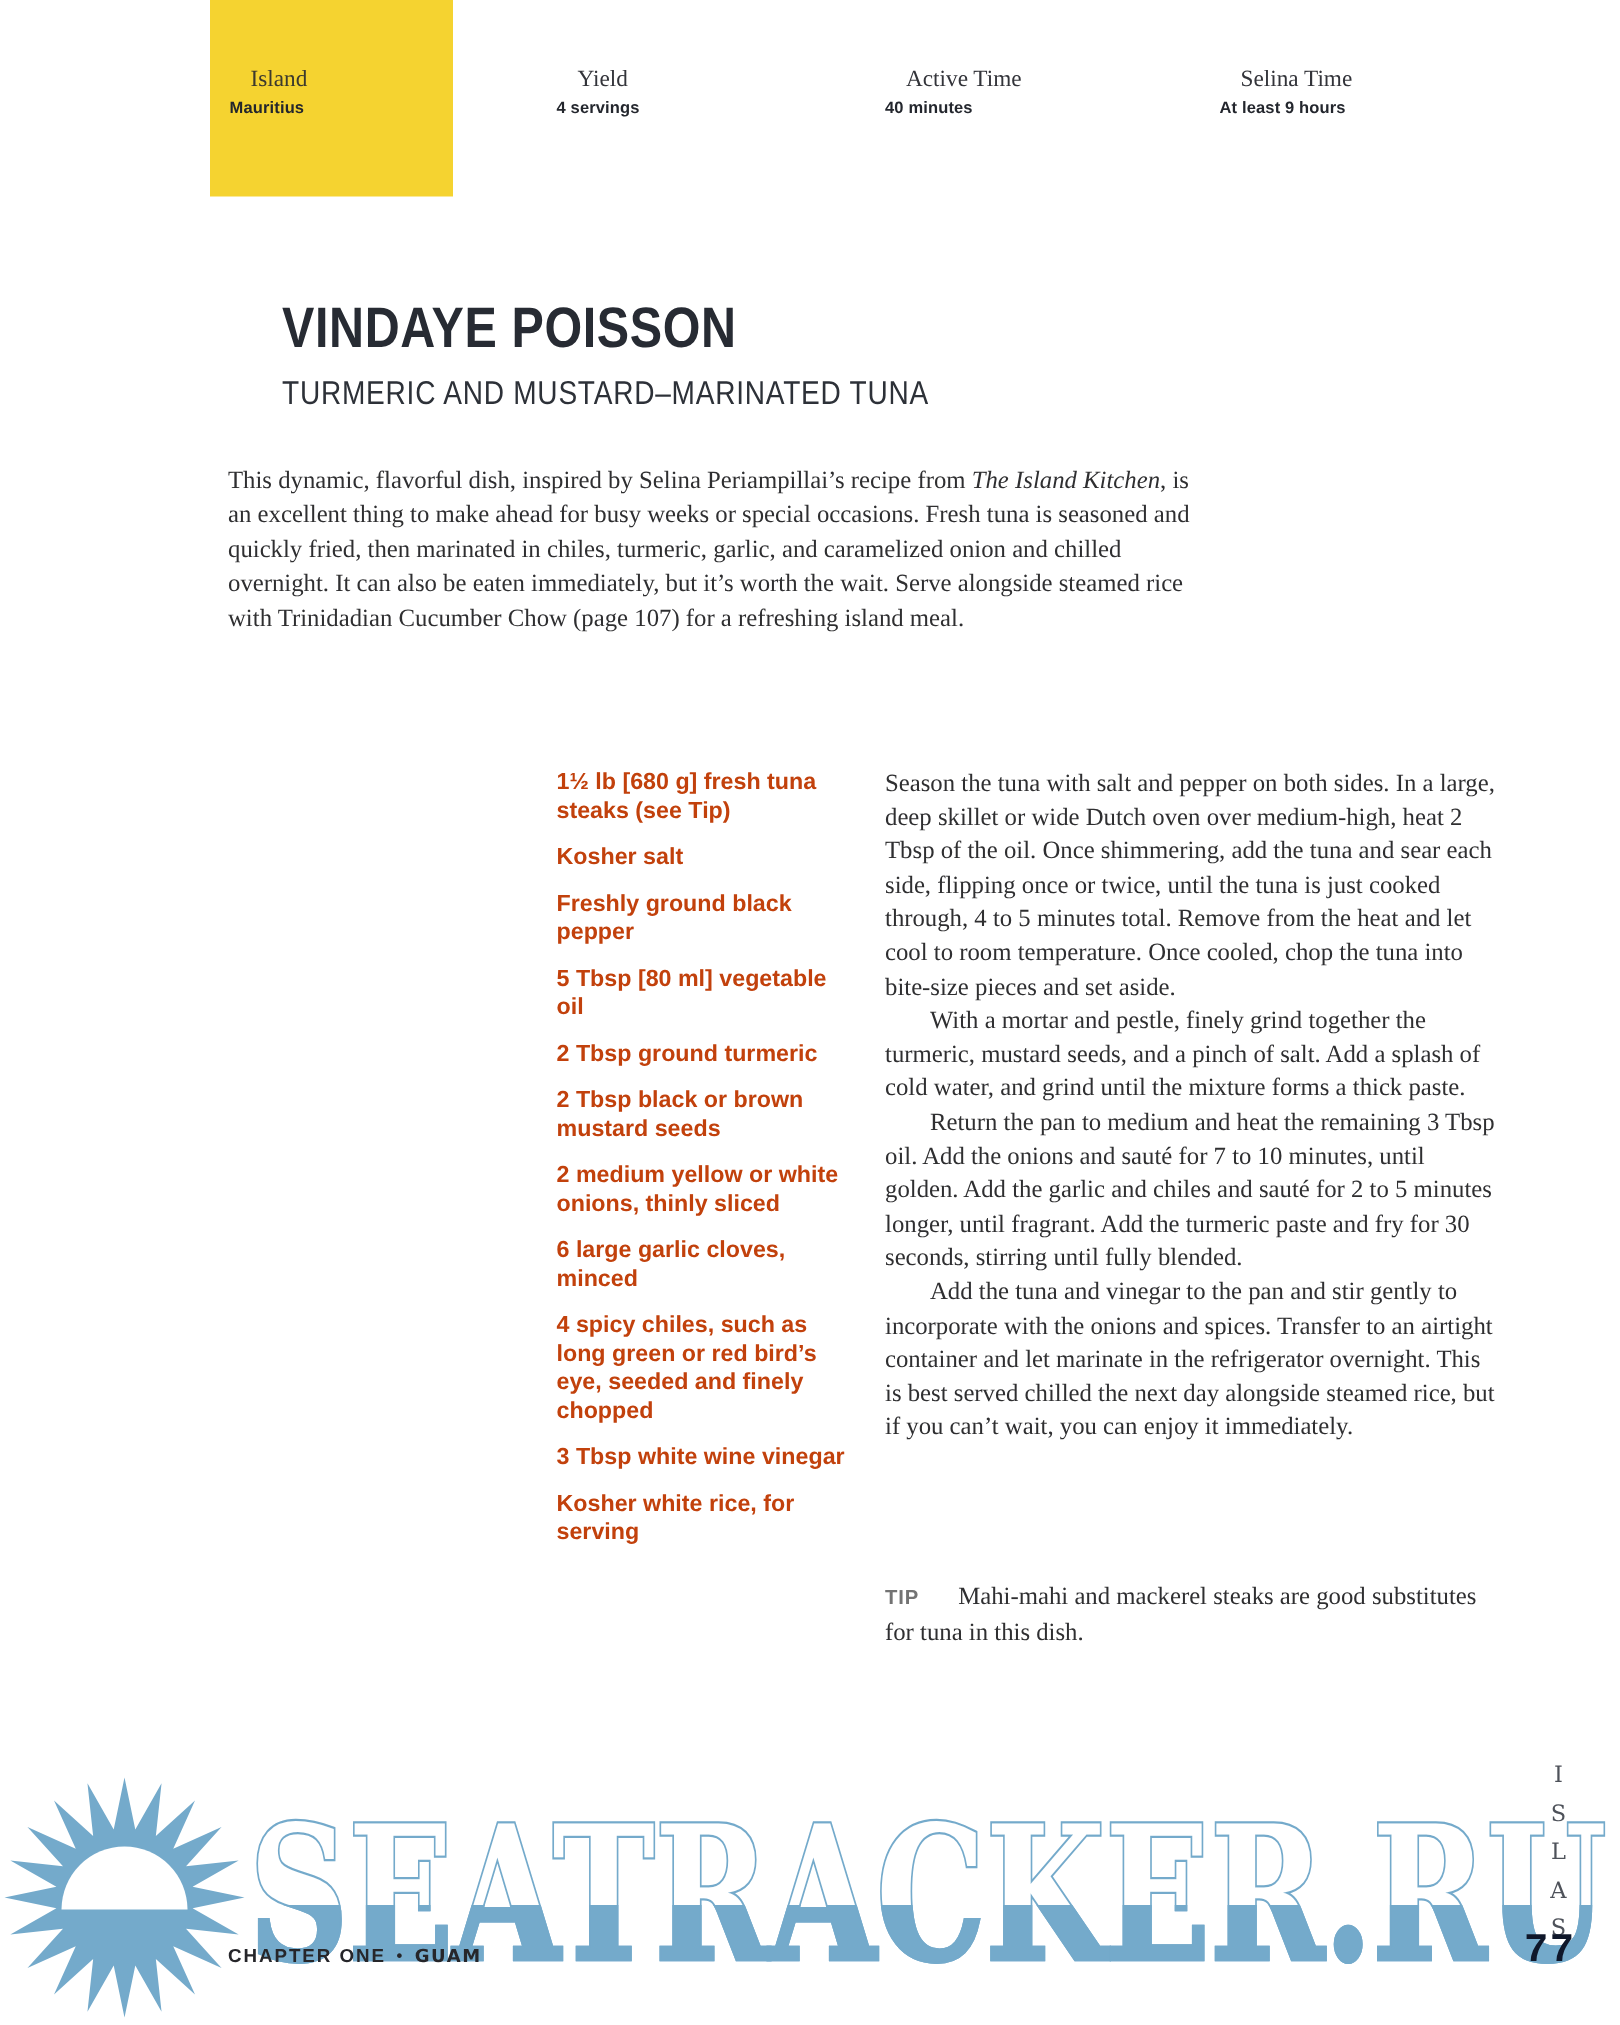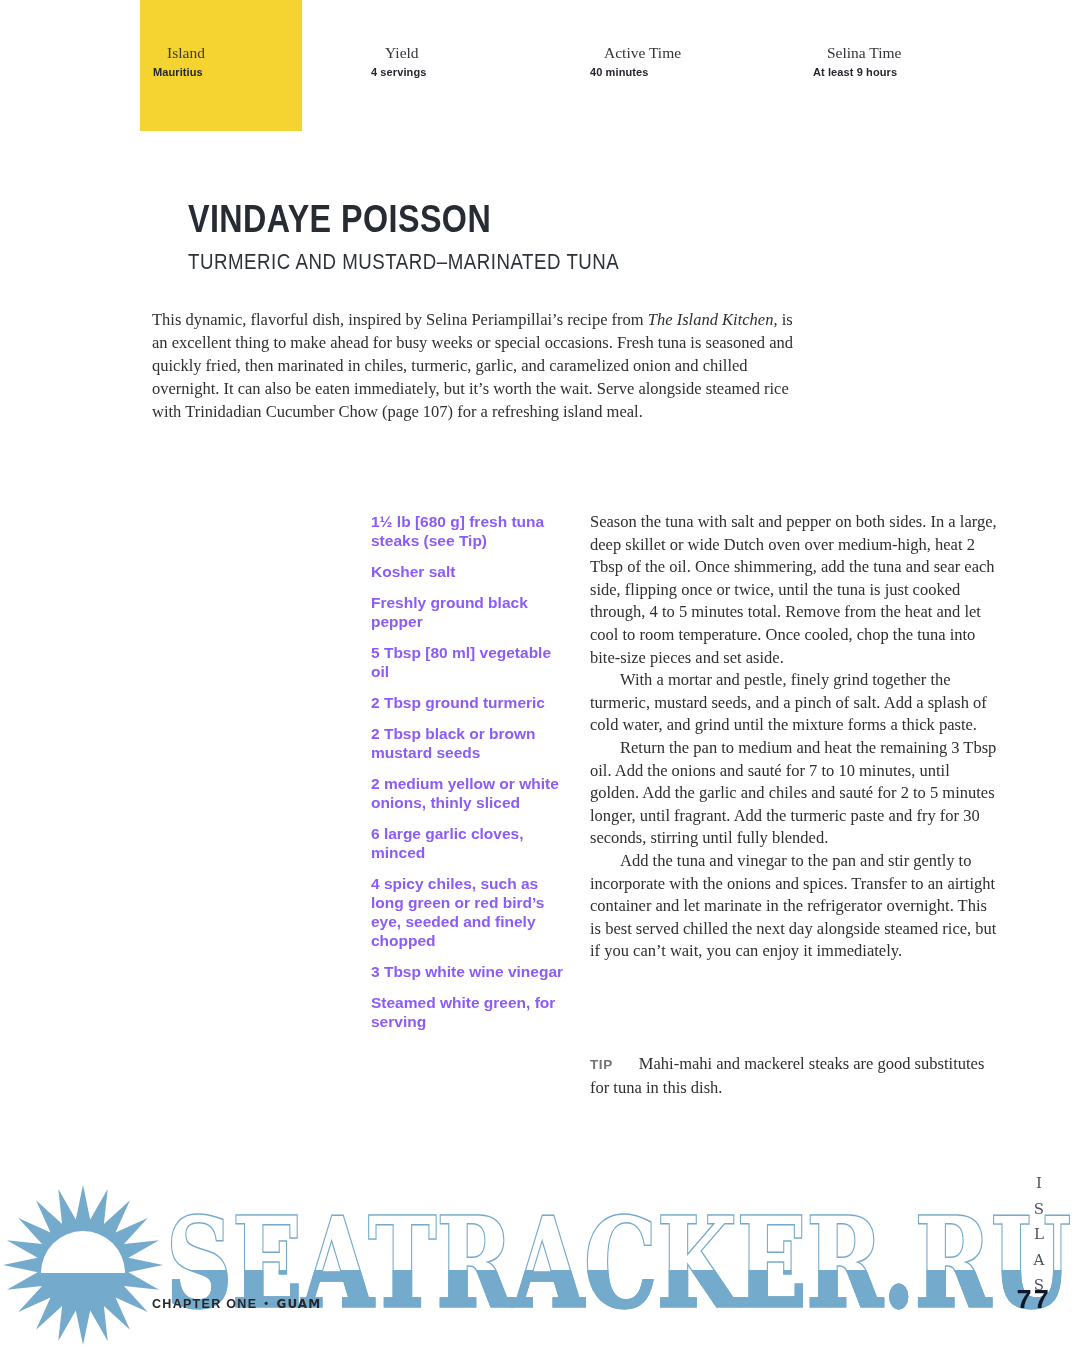--- a/index.html
+++ b/index.html
@@ -48,21 +48,21 @@
   
   .intro{
     position:absolute;left:152px;top:308px;width:650px;
     font-size:16.5px;line-height:23px;z-index:1;
   }
   .intro .italic{font-style:italic;}
   
   .ingredients{
     position:absolute;left:371px;top:512px;width:198px;z-index:1;
     font-family:"Liberation Sans",sans-serif;font-weight:bold;
-    font-size:15.5px;line-height:19px;color:#8b5cf6;list-style:none;
+    font-size:15.5px;line-height:19px;color:#c2410c;list-style:none;
   }
   .ingredients li{margin-bottom:12px;}
   
   .instructions{
     position:absolute;left:590px;top:511px;width:412px;z-index:1;
     font-size:16.5px;line-height:22.6px;
   }
   .instructions p{margin:0;}
   .instructions p + p{text-indent:30px;}
   
@@ -136,21 +136,21 @@
   <li>1½ lb [680 g] fresh tuna steaks (see Tip)</li>
       <li>Kosher salt</li>
       <li>Freshly ground black pepper</li>
       <li>5 Tbsp [80 ml] vegetable oil</li>
       <li>2 Tbsp ground turmeric</li>
       <li>2 Tbsp black or brown mustard seeds</li>
       <li>2 medium yellow or white onions, thinly sliced</li>
       <li>6 large garlic cloves, minced</li>
       <li>4 spicy chiles, such as long green or red bird’s eye, seeded and finely chopped</li>
       <li>3 Tbsp white wine vinegar</li>
-      <li>Steamed white green, for serving</li>
+      <li>Kosher white rice, for serving</li>
     </ul>
 
   <div class="instructions">
 
   <p>Season the tuna with salt and pepper on both sides. In a large, deep skillet or wide Dutch oven over medium-high, heat 2 Tbsp of the oil. Once shimmering, add the tuna and sear each side, flipping once or twice, until the tuna is just cooked through, 4 to 5 minutes total. Remove from the heat and let cool to room temperature. Once cooled, chop the tuna into bite-size pieces and set aside.</p>
       <p>With a mortar and pestle, finely grind together the turmeric, mustard seeds, and a pinch of salt. Add a splash of cold water, and grind until the mixture forms a thick paste.</p>
       <p>Return the pan to medium and heat the remaining 3 Tbsp oil. Add the onions and sauté for 7 to 10 minutes, until golden. Add the garlic and chiles and sauté for 2 to 5 minutes longer, until fragrant. Add the turmeric paste and fry for 30 seconds, stirring until fully blended.</p>
       <p>Add the tuna and vinegar to the pan and stir gently to incorporate with the onions and spices. Transfer to an airtight container and let marinate in the refrigerator overnight. This is best served chilled the next day alongside steamed rice, but if you can’t wait, you can enjoy it immediately.</p>
     </div>
 

